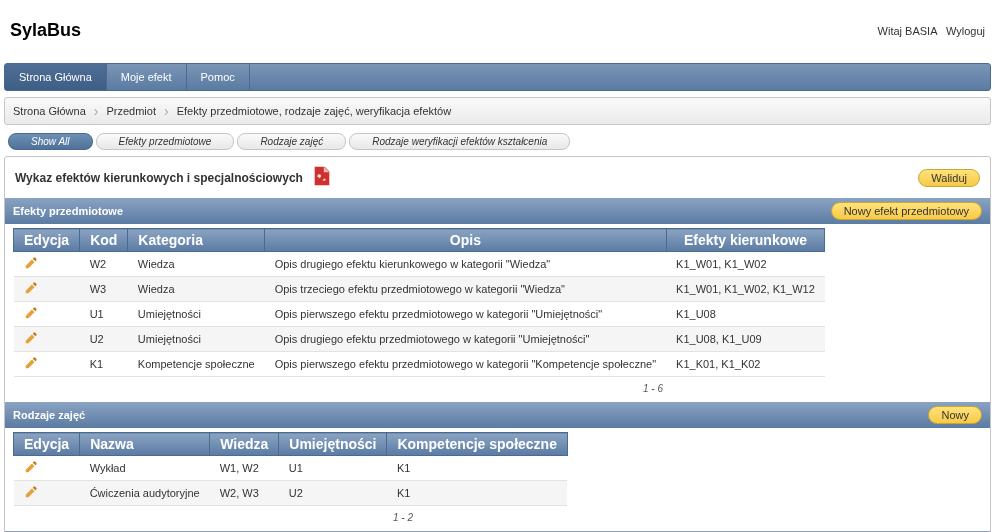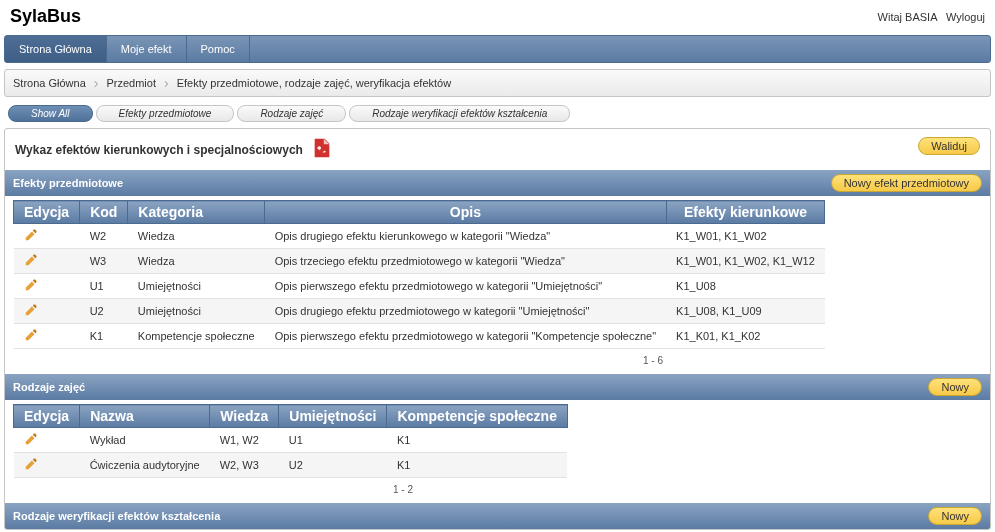--- a/index.html
+++ b/index.html
@@ -1,48 +1,48 @@
 <!DOCTYPE html>
 <html><head>
   <meta charset="utf-8">
   <style>
     * { box-sizing: border-box; margin: 0; padding: 0; }
     body { font-family: Arial, Helvetica, sans-serif; font-size: 11px; color: #333; background: #fff; width: 995px; }
     
-    .topbar { display: flex; justify-content: space-between; align-items: center; padding: 6px 10px; }
+    .topbar { display: flex; justify-content: space-between; align-items: center; padding: 20px 10px; }
     .logo { font-size: 18px; font-weight: bold; color: #000; }
     .userinfo { font-size: 11px; color: #333; }
     .userinfo a { color: #333; cursor: pointer; margin-left: 6px; }
     
     .mainnav { background: linear-gradient(#7a95b5, #5b7ba3); border: 1px solid #4a6a90; border-radius: 3px; margin: 2px 4px; display: flex; padding: 0; }
     .mainnav-item { color: #fff; padding: 7px 14px; cursor: pointer; border-right: 1px solid #4a6a90; }
     .mainnav-item.active { background: linear-gradient(#4e6e96, #3e5e86); }
     
     .breadcrumb { border: 1px solid #c5c5c5; border-radius: 3px; margin: 6px 4px; padding: 5px 8px; font-size: 11px; background: linear-gradient(#fafafa, #eaeaea); display: flex; align-items: center; }
     .breadcrumb .bc { color: #333; cursor: pointer; }
     .breadcrumb .sep { color: #aaa; margin: 0 8px; font-size: 14px; }
     
     .tabbar { margin: 2px 4px; padding: 2px 4px; display: flex; gap: 0; }
     .tabbtn { border: 1px solid #c5c5c5; background: linear-gradient(#fafafa, #e8e8e8); padding: 2px 22px; font-size: 10px; color: #333; cursor: pointer; margin-right: 3px; border-radius: 8px; font-style: italic; }
     .tabbtn.hl { background: linear-gradient(#6e8fb5, #4f7199); color: #fff; border-color: #4a6a90; }
     
     .mainpanel { border: 1px solid #c5c5c5; border-radius: 3px; margin: 4px 4px 10px 4px; padding: 0; background: #fff; overflow: hidden; }
-    .panelhead { display: flex; justify-content: space-between; align-items: flex-start; padding: 8px 10px; }
+    .panelhead { display: flex; justify-content: space-between; align-items: center; padding: 8px 10px; }
     .panelhead .title { font-weight: bold; color: #333; font-size: 12px; display: flex; align-items: center; gap: 8px; }
     .btn-yellow { background: linear-gradient(#ffe27a, #f7c948); border: 1px solid #caa82f; border-radius: 10px; padding: 2px 12px; font-size: 11px; color: #333; cursor: pointer; margin-left: 28px; }
     
     .sectionbar { background: linear-gradient(#8aa3c2, #5b7ba3); color: #fff; font-weight: bold; padding: 4px 8px; display: flex; justify-content: space-between; align-items: center; font-size: 11px; }
     .sectionbar .btn-yellow { font-weight: normal; }
     
     .datatable { width: auto; border-collapse: collapse; margin: 4px 8px 2px 8px; }
     .datatable th { background: linear-gradient(#8aa3c2, #5b7ba3); color: #fff; font-weight: bold; font-size: 14px; text-align: left; padding: 3px 10px; border: 1px solid #4a6a90; white-space: nowrap; }
     .datatable td { padding: 4px 10px; border-bottom: 1px solid #e2e2e2; font-size: 11px; color: #333; vertical-align: middle; }
     .datatable tr:nth-child(even) td { background: #f5f5f5; }
     .editcell { width: 40px; text-align: left; }
-    .pager { text-align: right; padding: 4px 12px 8px 0; font-size: 10px; color: #555; }
+    .pager { text-align: right; padding: 4px 12px 8px 0; font-size: 10px; color: #555; font-style: italic; }
     
     .pencil { display: inline-block; width: 14px; height: 14px; cursor: pointer; }
     .pdf-icon svg { width: 22px; height: 22px; }
   </style>
 </head>
 <body>
 
 <div class="topbar">
   <div class="logo">SylaBus</div>
   <div class="userinfo">

